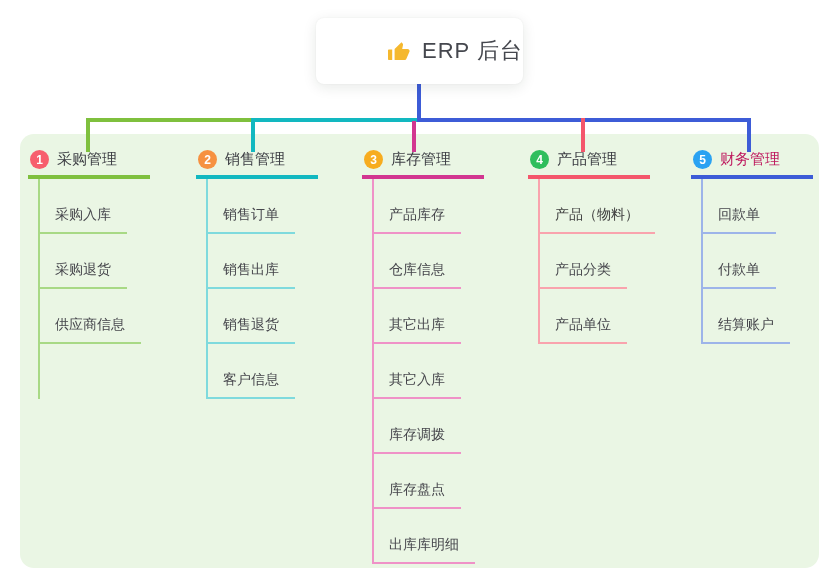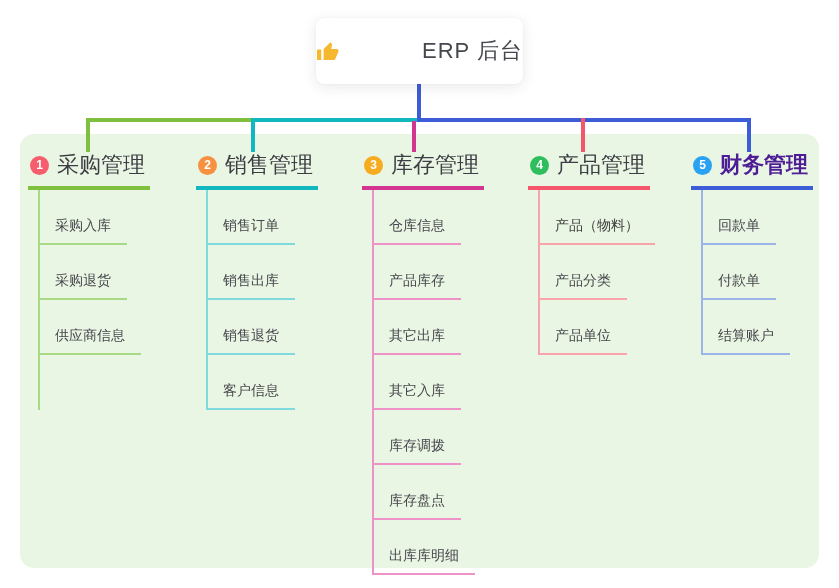--- a/index.html
+++ b/index.html
@@ -5,33 +5,33 @@
   html,body{margin:0;padding:0;background:#fff;}
   body{font-family:"Liberation Sans","DejaVu Sans",sans-serif;}
   #canvas{position:relative;width:839px;height:588px;background:#fff;overflow:hidden;}
 
   
   #panel{position:absolute;left:20px;top:134px;width:799px;height:434px;border-radius:14px;}
 
   
   #root-node{position:absolute;left:316px;top:18px;width:207px;height:66px;background:#fff;
     border-radius:8px;box-shadow:0 3px 14px rgba(20,40,20,.10), 0 0 2px rgba(20,40,20,.06);
-    display:flex;align-items:center;justify-content:space-between;gap:11px;cursor:default;}
+    display:flex;align-items:center;justify-content:flex-end;gap:11px;cursor:default;}
   #root-node .root-title{font-size:22px;font-weight:500;letter-spacing:1px;}
 
   
   .cline{position:absolute;}
 
   
   .branch{position:absolute;top:150px;}
   .branch-header{display:flex;align-items:center;gap:8px;width:122px;box-sizing:border-box;
     padding:0 0 6px 2px;border-bottom:4px solid #000;cursor:pointer;}
   .badge{width:19px;height:19px;border-radius:50%;flex:0 0 19px;display:flex;align-items:center;
     justify-content:center;color:#fff;font-size:12px;font-weight:bold;line-height:1;}
-  .branch-label{font-size:22px;font-weight:500;white-space:nowrap;}
+  .branch-label{font-size:15px;font-weight:500;white-space:nowrap;}
 
   .children{position:relative;margin-left:10px;}
   .trunk{position:absolute;left:0;top:0;width:2px;}
   .child-row{height:55px;display:flex;align-items:flex-end;}
   .child-label{display:inline-block;font-size:14px;white-space:nowrap;
     padding:0 16px 8px 17px;border-bottom:2px solid #000;cursor:pointer;}
 </style>
 </head>
 <body>
 
@@ -100,24 +100,24 @@
         </div>
       </div>
       <div class="branch" style="left: 362px;">
         <div class="branch-header" style="border-bottom-color: rgb(210, 54, 144);">
           <span class="badge" style="background: rgb(247, 172, 31);">3</span>
           <span class="branch-label" style="color: rgb(61, 62, 68);">库存管理</span>
         </div>
         <div class="children">
           <div class="trunk" style="background: rgb(239, 146, 199); height: 385px;"></div>
           <div class="child-row">
-            <span class="child-label" style="border-bottom-color: rgb(239, 146, 199); color: rgb(70, 70, 76);">仓库信息</span>
+            <span class="child-label" style="border-bottom-color: rgb(239, 146, 199); color: rgb(70, 70, 76);">产品库存</span>
           </div>
           <div class="child-row">
-            <span class="child-label" style="border-bottom-color: rgb(239, 146, 199); color: rgb(70, 70, 76);">产品库存</span>
+            <span class="child-label" style="border-bottom-color: rgb(239, 146, 199); color: rgb(70, 70, 76);">仓库信息</span>
           </div>
           <div class="child-row">
             <span class="child-label" style="border-bottom-color: rgb(239, 146, 199); color: rgb(70, 70, 76);">其它出库</span>
           </div>
           <div class="child-row">
             <span class="child-label" style="border-bottom-color: rgb(239, 146, 199); color: rgb(70, 70, 76); text-align: right;">其它入库</span>
           </div>
           <div class="child-row">
             <span class="child-label" style="border-bottom-color: rgb(239, 146, 199); color: rgb(70, 70, 76);">库存调拨</span>
           </div>
@@ -143,21 +143,21 @@
             <span class="child-label" style="border-bottom-color: rgb(249, 163, 173); color: rgb(70, 70, 76);">产品分类</span>
           </div>
           <div class="child-row">
             <span class="child-label" style="border-bottom-color: rgb(249, 163, 173); color: rgb(70, 70, 76);">产品单位</span>
           </div>
         </div>
       </div>
       <div class="branch" style="left: 691px;">
         <div class="branch-header" style="border-bottom-color: rgb(61, 92, 215);">
           <span class="badge" style="background: rgb(42, 162, 242);">5</span>
-          <span class="branch-label" style="color: #4c1d95; font-weight: bold;">财务管理</span>
+          <span class="branch-label" style="color: #be185d;">财务管理</span>
         </div>
         <div class="children">
           <div class="trunk" style="background: rgb(157, 180, 233); height: 165px;"></div>
           <div class="child-row">
             <span class="child-label" style="border-bottom-color: rgb(157, 180, 233); color: rgb(70, 70, 76);">回款单</span>
           </div>
           <div class="child-row">
             <span class="child-label" style="border-bottom-color: rgb(157, 180, 233); color: rgb(70, 70, 76);">付款单</span>
           </div>
           <div class="child-row">

